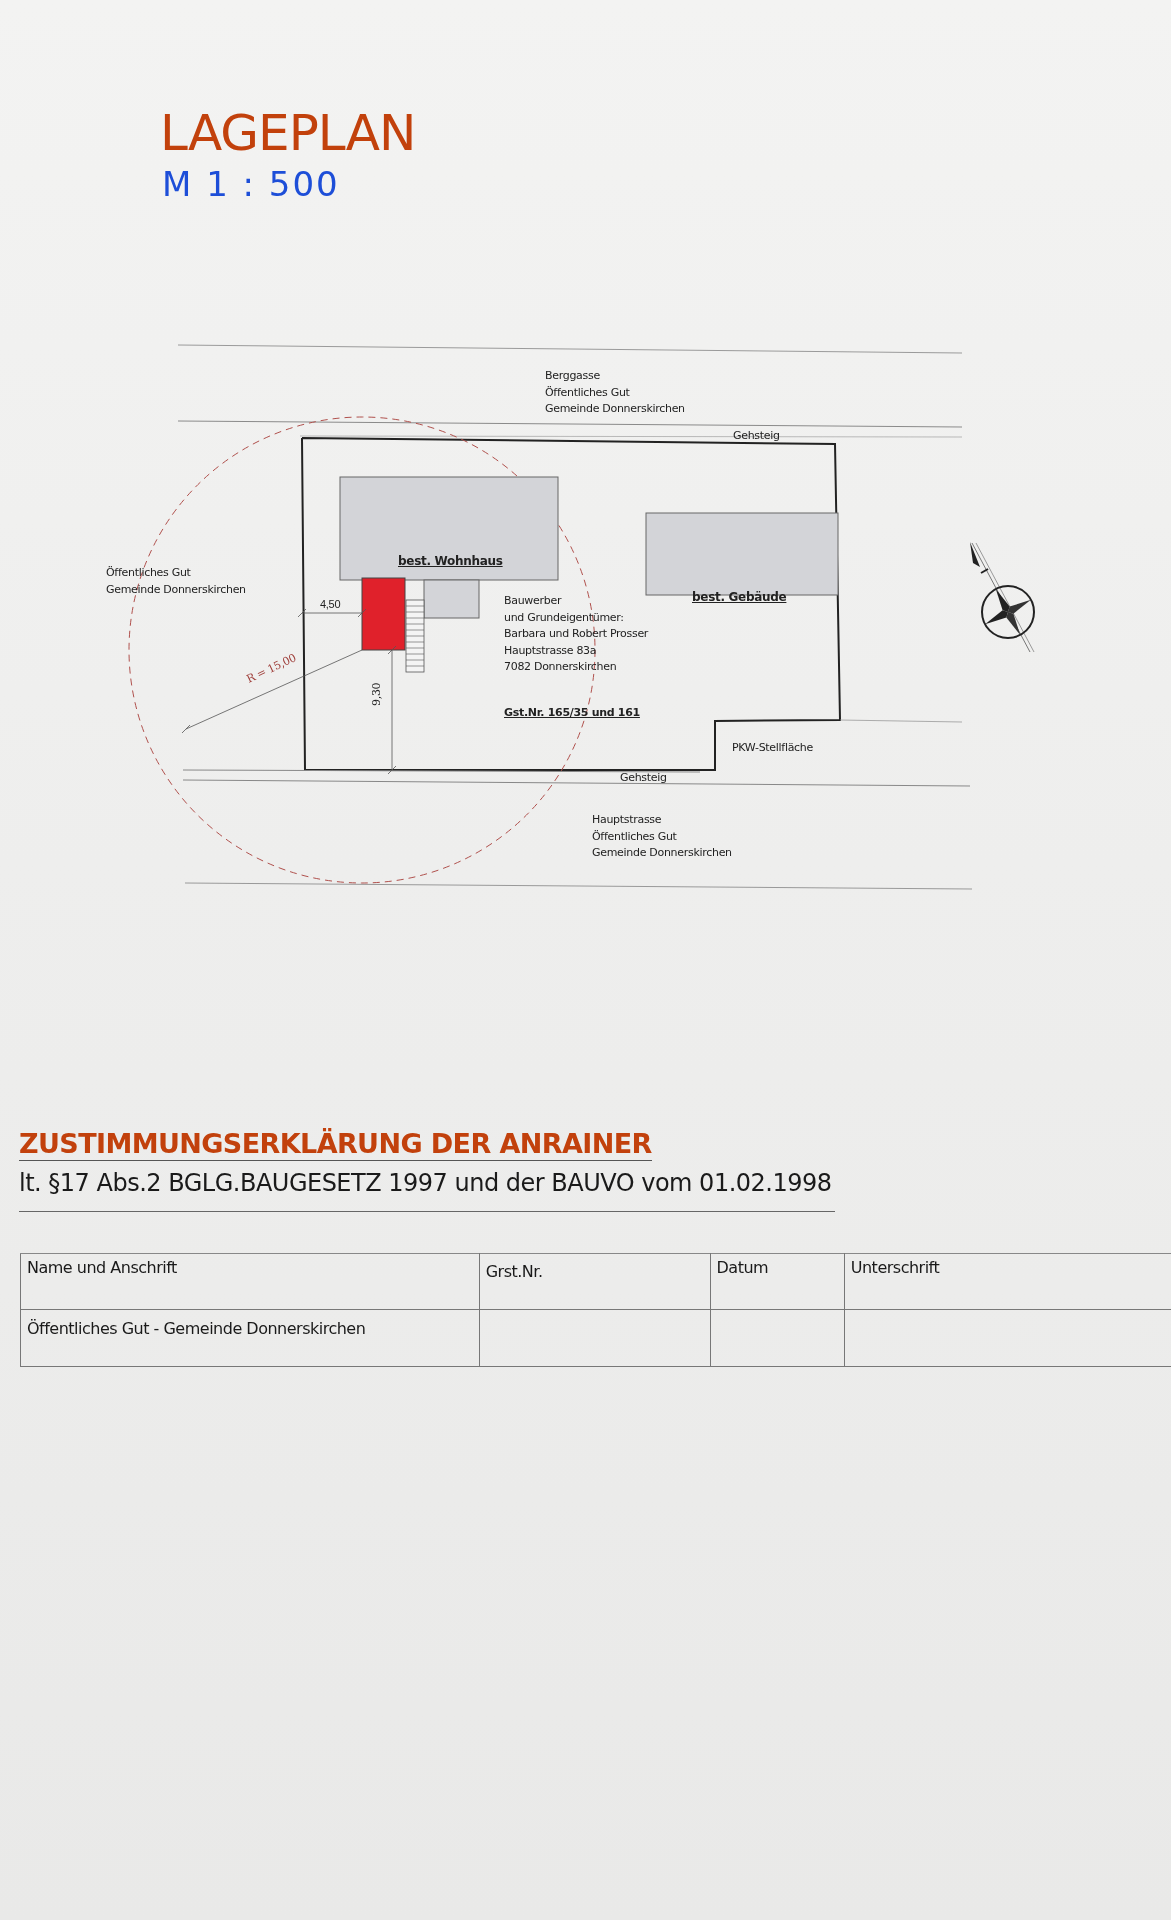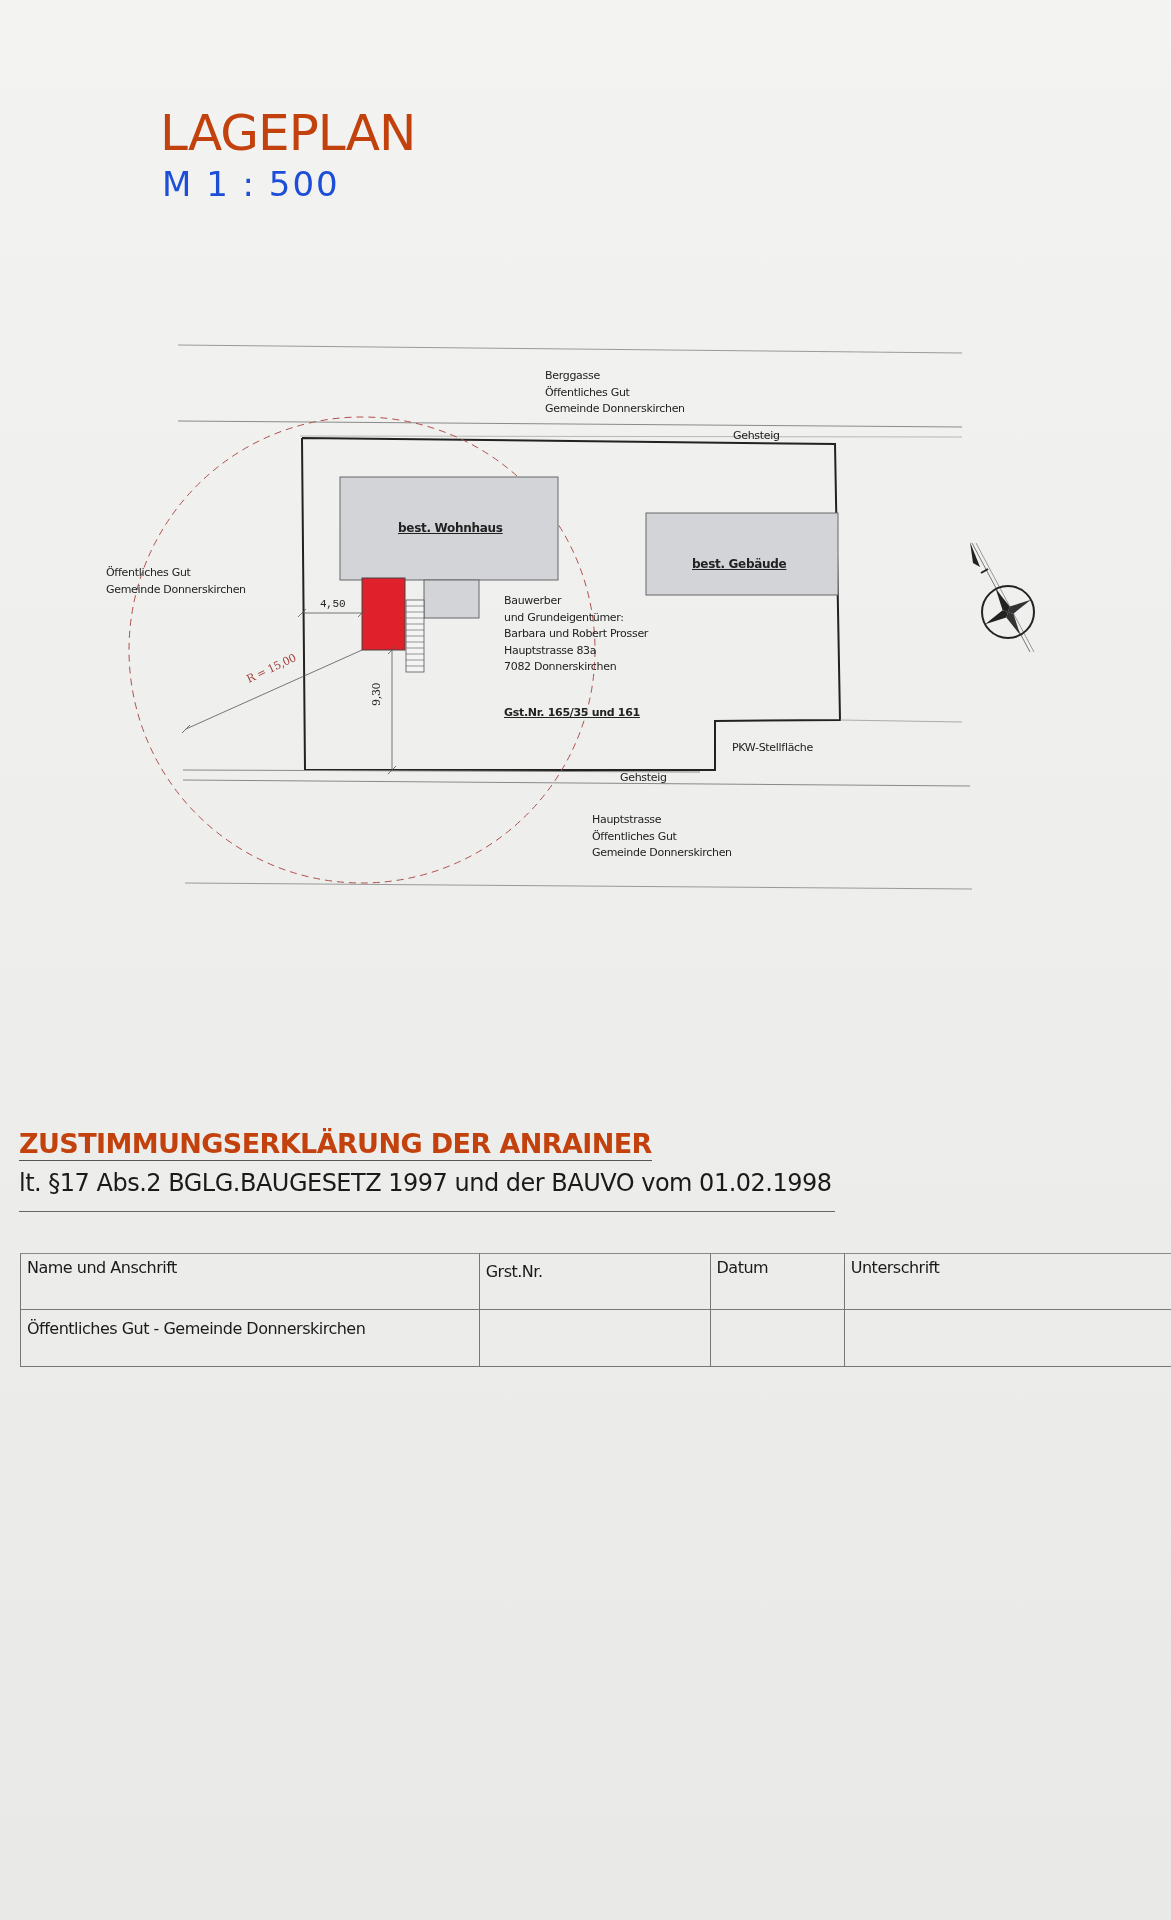--- a/index.html
+++ b/index.html
@@ -7,21 +7,21 @@
       width: 1171px; height: 1920px; position: relative; overflow: hidden;
       background: #ededec;
       background-image: linear-gradient(180deg, #f3f3f2 0%, #eeeeed 45%, #e9e9e8 100%);
       font-family: "DejaVu Sans", sans-serif; color: #1a1a1a;
     }
     .abs { position: absolute; }
     .title { left: 160px; top: 104px; font-size: 50px; letter-spacing: -1px; color: #c2410c; font-family: "DejaVu Sans", sans-serif; }
     .scale { left: 162px; top: 164px; font-size: 34px; letter-spacing: 2px; color: #1d4ed8; }
     .plan-svg { left: 0; top: 0; }
     .small { font-size: 11px; color: #222; line-height: 16.5px; font-family: "DejaVu Sans", sans-serif; letter-spacing: -0.3px; }
-    .bldg-label { font-weight: bold; font-size: 12px; text-decoration: underline; }
+    .bldg-label { font-weight: bold; font-size: 12px; text-decoration: underline; margin-top: 33px; }
     .heading { left: 19px; top: 1128px; font-size: 27px; font-weight: bold; letter-spacing: -0.6px; color: #c2410c; border-bottom: 1.5px solid #555; padding-bottom: 1px; }
     .subheading { left: 19px; top: 1169px; font-size: 24px; letter-spacing: -0.5px; color: #1a1a1a; border-bottom: 1.5px solid #666; width: 816px; padding-bottom: 14px; }
     .table { left: 20px; top: 1253px; border-collapse: collapse; font-size: 16px; letter-spacing: -0.5px; }
     .table td { border: 1px solid #777; border-top: 1.5px solid #888; height: 35px; vertical-align: top; padding: 4px 6px 12px 6px; color: #1a1a1a; margin-left: 28px; }
     .table tr:first-child td { border-top: 1.5px solid #888; }
     .table td.c1 { width: 454px; }
     .table td.c2 { width: 222px; padding-top: 8px; }
     .table td.c3 { width: 123px; }
     .table td.c4 { width: 320px; border-right: none; }
   </style>
@@ -105,21 +105,21 @@
 <div class="abs small" style="left:733px; top:428px;">Gehsteig</div>
 
 <div class="abs small" style="left:106px; top:565px;">
   <div>Öffentliches Gut</div>
   <div>Gemeinde Donnerskirchen</div>
 </div>
 
 <div class="abs small bldg-label" style="left:398px; top:520px;">best. Wohnhaus</div>
 <div class="abs small bldg-label" style="left:692px; top:556px;">best. Gebäude</div>
 
-<div class="abs small" style="left:320px; top:596px; font-family:Liberation Mono, monospace; font-size:11px;">4,50</div>
+<div class="abs small" style="left:320px; top:596px; font-family:Liberation Sans, sans-serif; font-size:11px;">4,50</div>
 <div class="abs small" style="left:369px; top:706px; font-family:'DejaVu Serif',serif; font-size:11px; transform:rotate(-90deg); transform-origin:left top;">9,30</div>
 <div class="abs small" style="left:244px; top:673px; color:#a0403c; font-family:'DejaVu Serif',serif; font-size:11px; transform:rotate(-25deg); transform-origin:left top;">R = 15,00</div>
 
 <div class="abs small" style="left:504px; top:593px;">
   <div>Bauwerber</div>
   <div>und Grundeigentümer:</div>
   <div>Barbara und Robert Prosser</div>
   <div>Hauptstrasse 83a</div>
   <div>7082 Donnerskirchen</div>
 </div>

